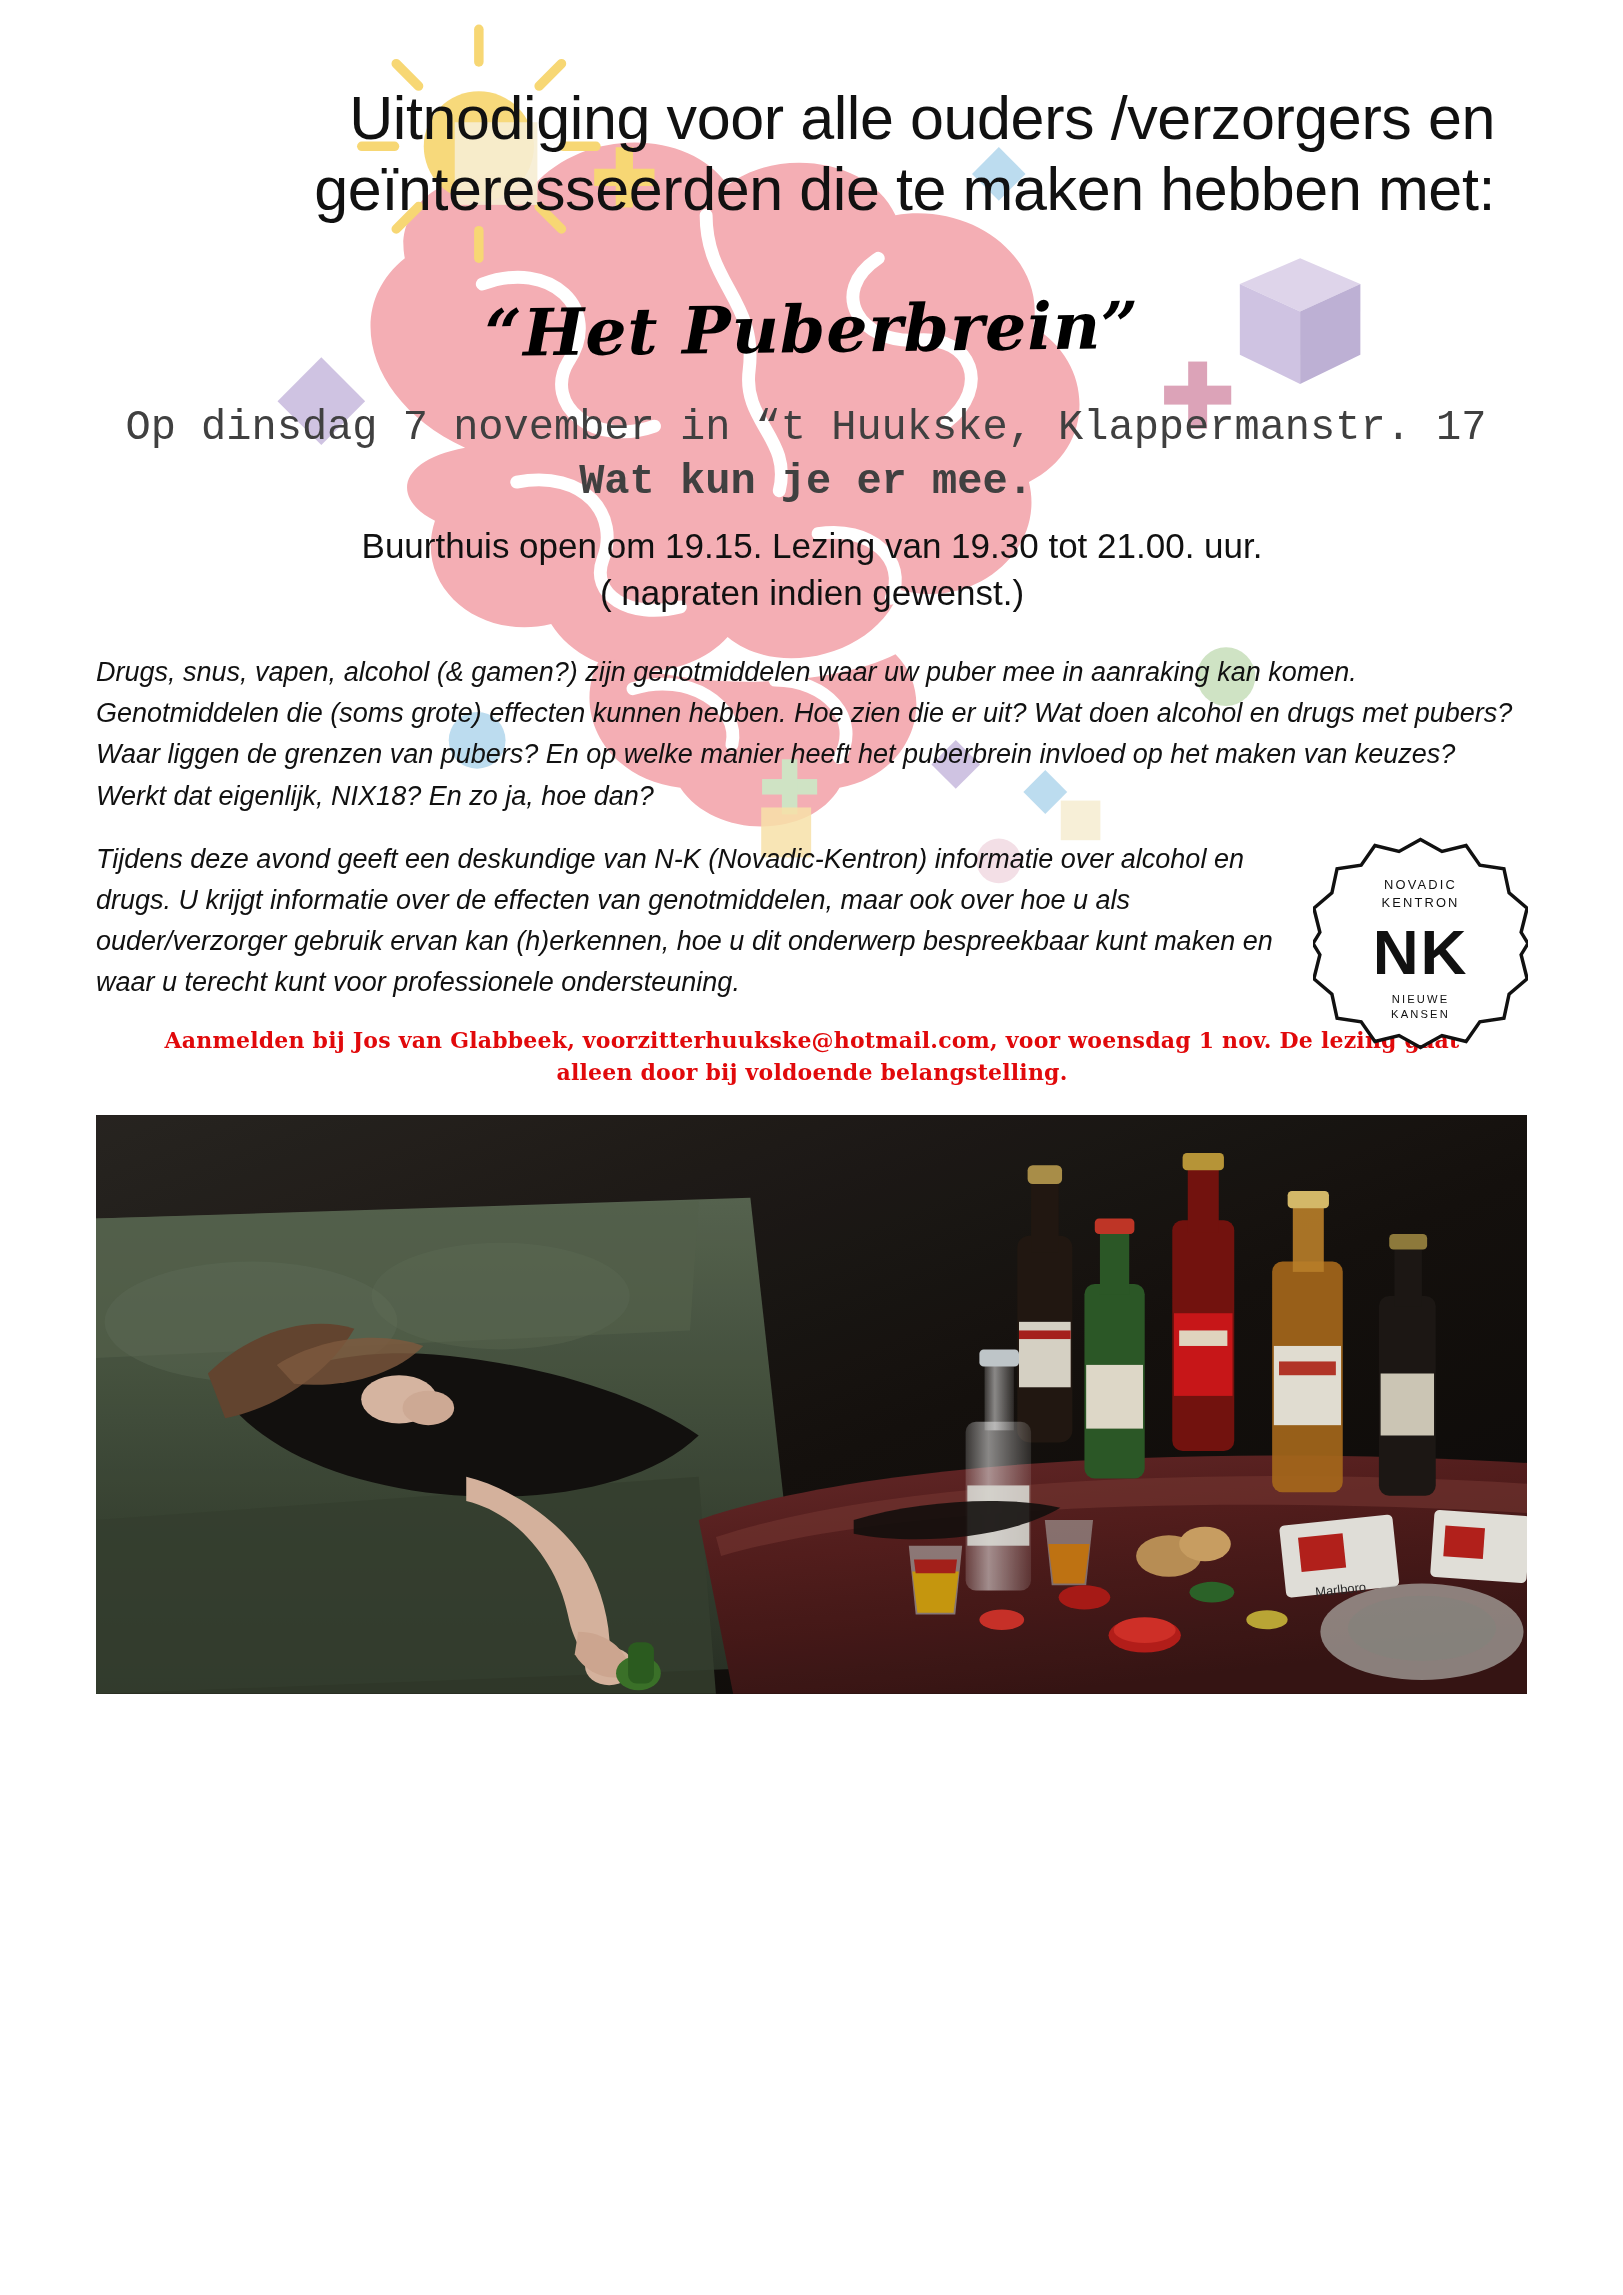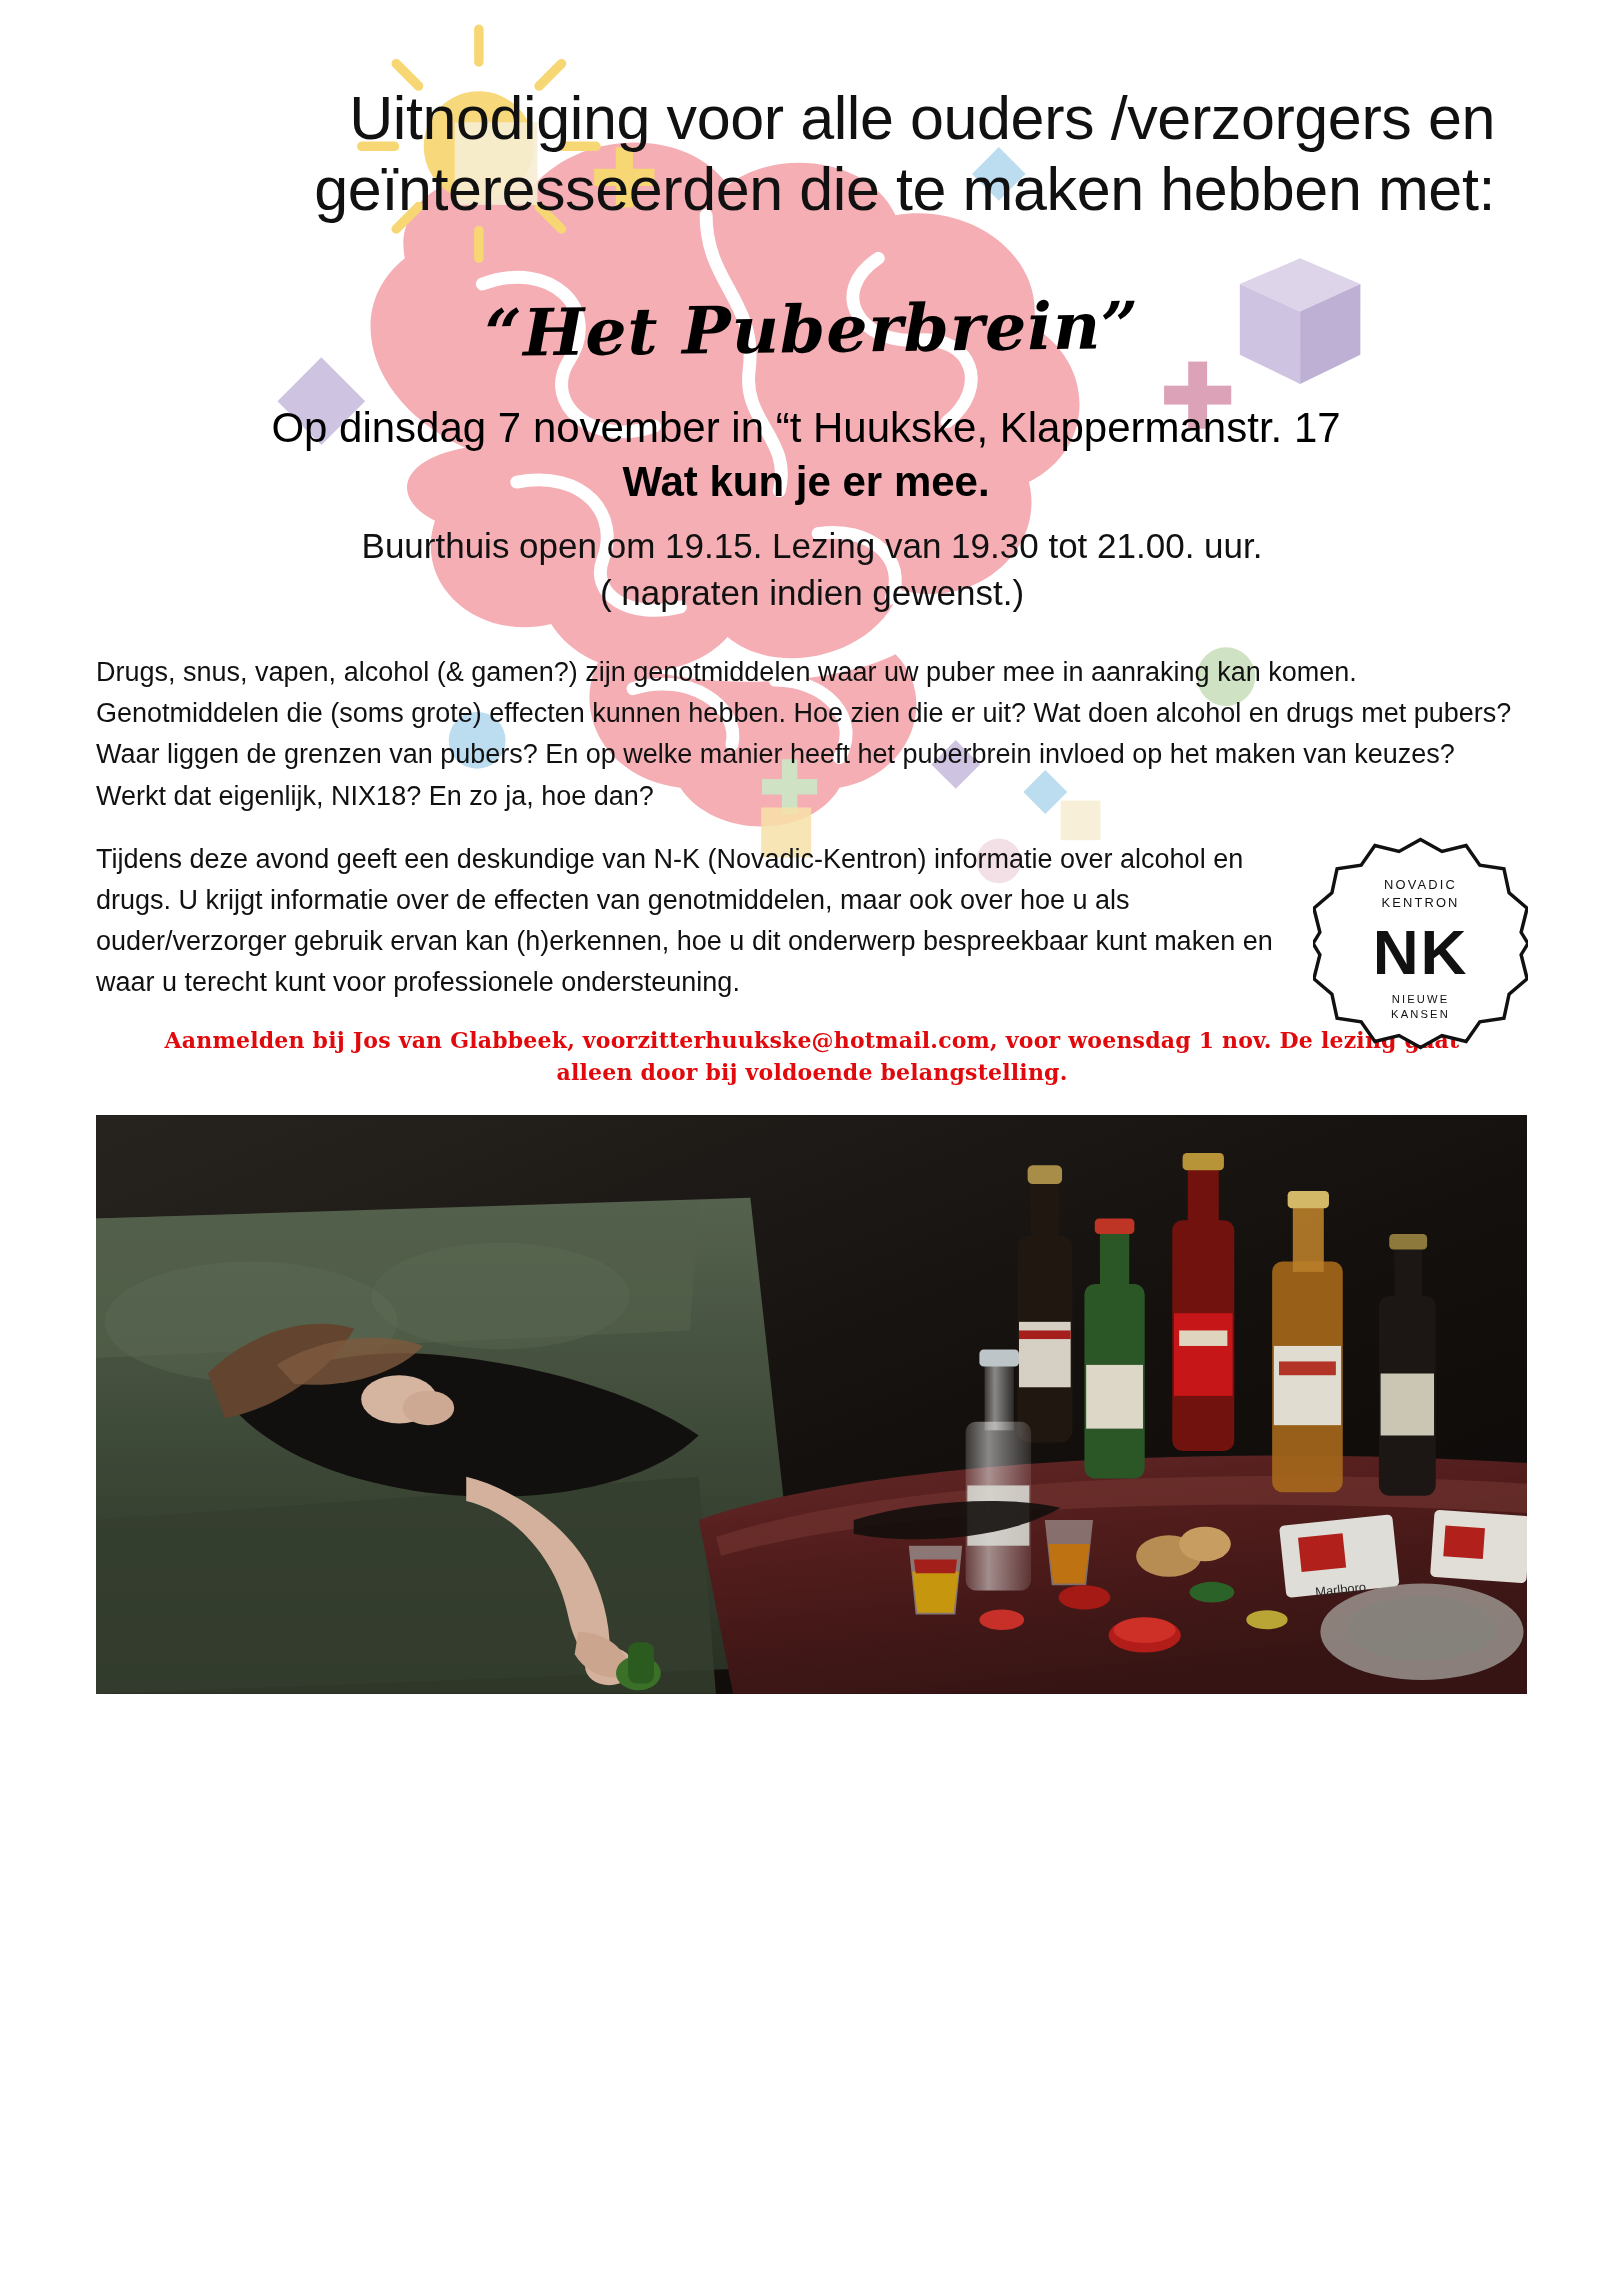--- a/index.html
+++ b/index.html
@@ -55,21 +55,22 @@
     margin: 65px 0 0 0;
     transform: rotate(-0.7deg);
   }
 
   .subhead {
     text-align: center;
     font-size: 42px;
     line-height: 1.30;
     margin: 34px 12px 0 0;
     padding: 0 77px;
-    color: #000000;
+    color: #404040;
+    font-family: Liberation Mono, monospace;
   }
   .subhead .line3 {
     font-weight: 600;
   }
 
   .times {
     text-align: center;
     font-size: 35px;
     line-height: 1.35;
     margin: 12px 0 0 0;
@@ -81,20 +82,21 @@
     padding: 36px 96px 0 96px;
     position: relative;
   }
 
   p.body {
     font-size: 27px;
     line-height: 1.52;
     margin: 0 0 22.4px 0;
     text-align: left;
     color: #111;
+    font-style: italic;
   }
 
   .para-with-logo {
     position: relative;
     padding-right: 232px;
   }
 
   .nk-logo {
     position: absolute;
     right: 0;

